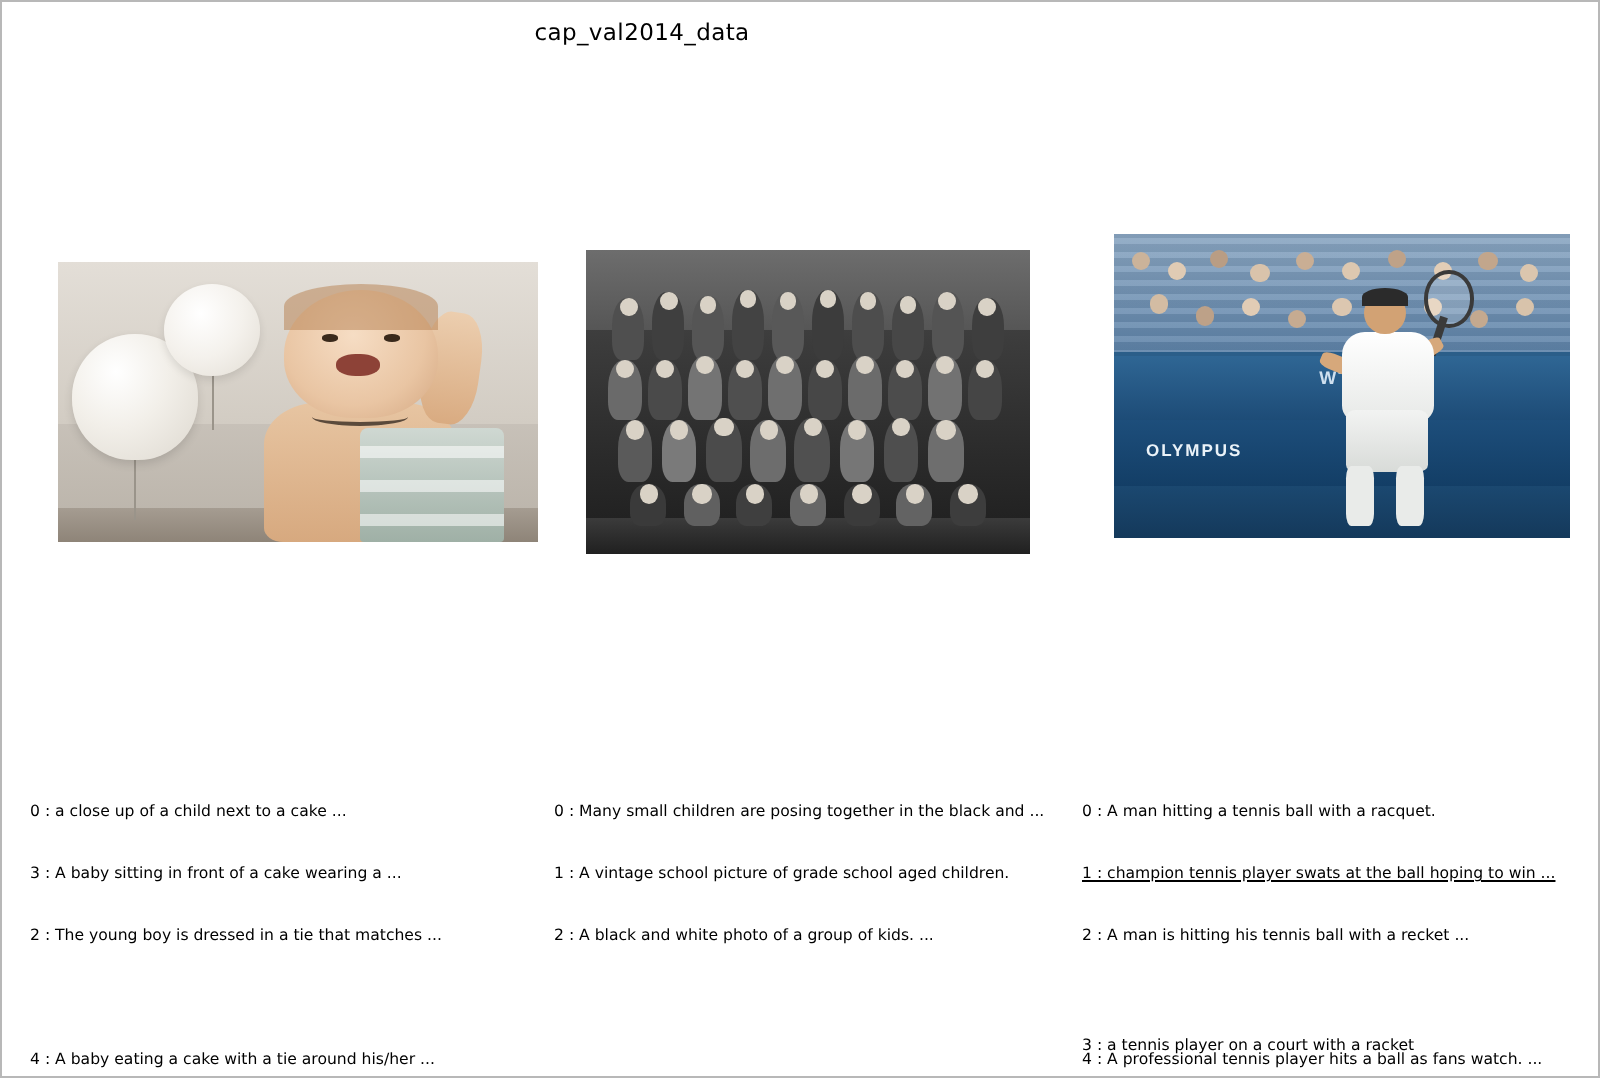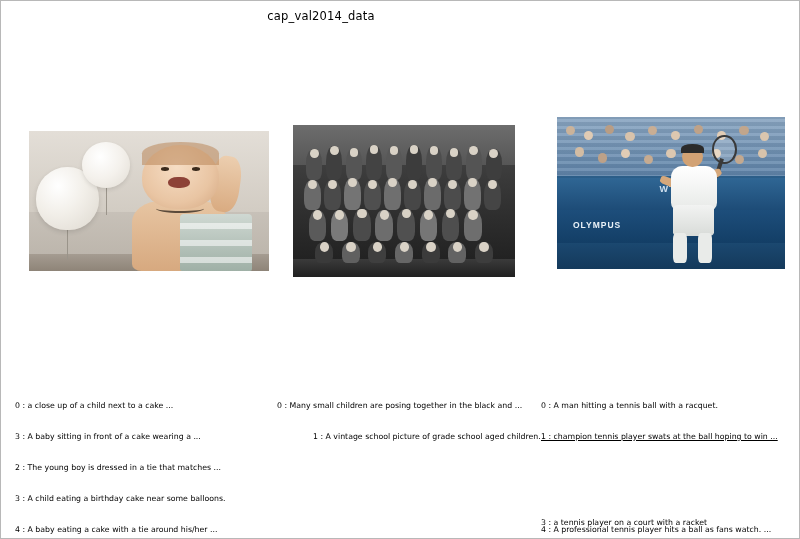--- a/index.html
+++ b/index.html
@@ -457,29 +457,30 @@
         <div class="p3-player-cap"></div>
       </div>
 
     </div>
   </div>
 
   <div class="caption-col" style="left:14px; top:400px; width:260px; height:130px;">
     <div class="caption-line" style="top:0px;">0 : a close up of a child next to a cake ...</div>
     <div class="caption-line" style="top:31px;">3 : A baby sitting in front of a cake wearing a ...</div>
     <div class="caption-line" style="top:62px;">2 : The young boy is dressed in a tie that matches ...</div>
-    <div class="caption-line" style="top:93px;">3 : A child eating a birthday cake near some balloons.</div>
     <div class="caption-line" style="top:124px;">4 : A baby eating a cake with a tie around his/her ...</div>
   </div>
 
   <div class="caption-col" style="left:276px; top:400px; width:264px; height:130px;">
     <div class="caption-line" style="top:0px;">0 : Many small children are posing together in the black and ...</div>
-    <div class="caption-line" style="top:31px;margin-left:36px;">1 : A vintage school picture of grade school aged children.</div>
+    <div class="caption-line" style="top:31px;">1 : A vintage school picture of grade school aged children.</div>
+    <div class="caption-line" style="top:62px;">2 : A black and white photo of a group of kids. ...</div>
   </div>
 
   <div class="caption-col" style="left:540px; top:400px; width:256px; height:130px;">
     <div class="caption-line" style="top:0px;">0 : A man hitting a tennis ball with a racquet.</div>
     <div class="caption-line" style="top:31px;text-decoration:underline;">1 : champion tennis player swats at the ball hoping to win ...</div>
+    <div class="caption-line" style="top:62px;">2 : A man is hitting his tennis ball with a recket ...</div>
     <div class="caption-line" style="top:93px;margin-top:24px;">3 : a tennis player on a court with a racket</div>
     <div class="caption-line" style="top:124px;">4 : A professional tennis player hits a ball as fans watch. ...</div>
   </div>
 
 </div>
 
 </body></html>

